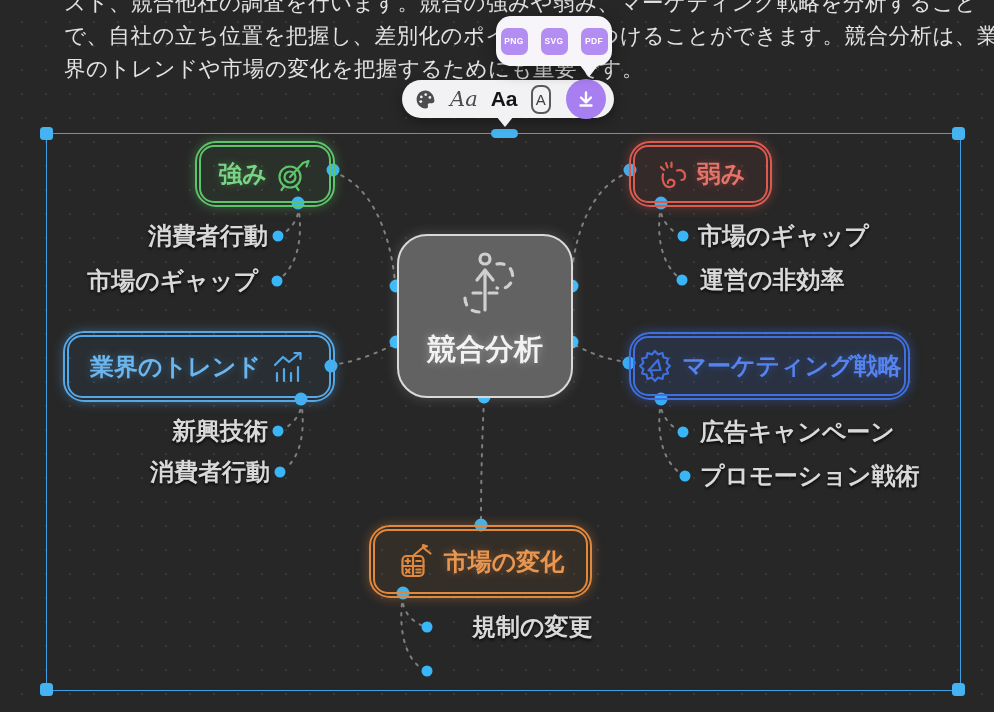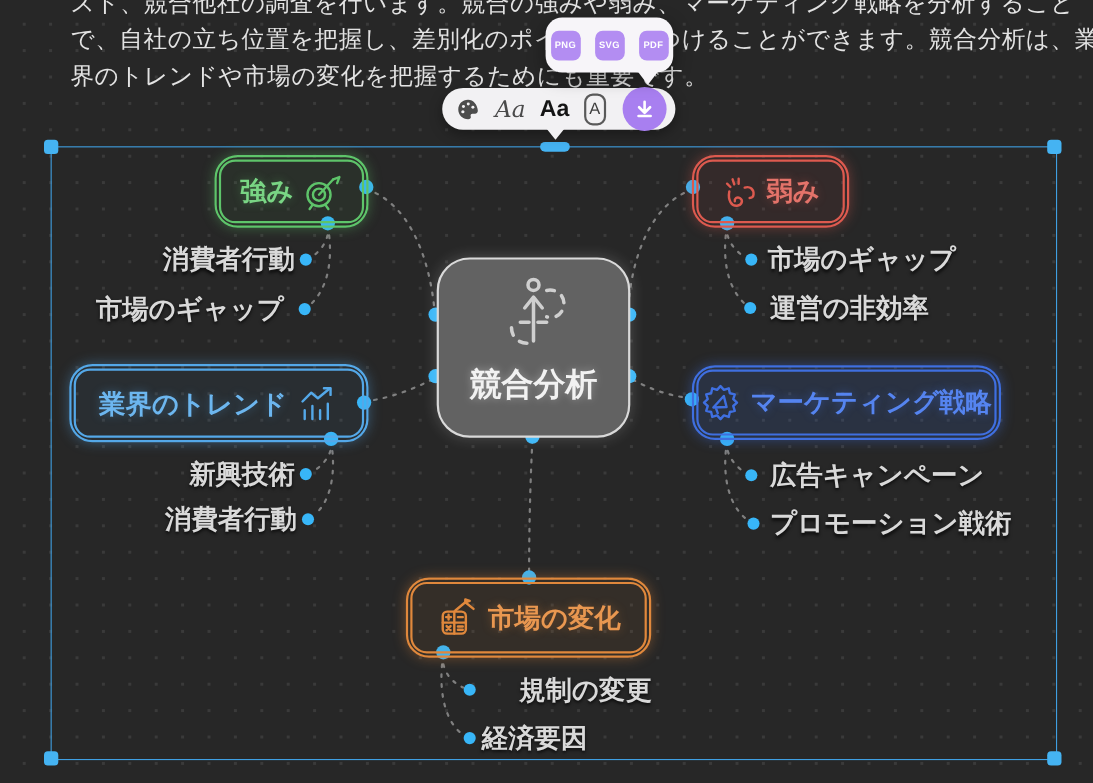--- a/index.html
+++ b/index.html
@@ -197,21 +197,20 @@
 
   <span class="child-label" style="right:726px;top:236px;">消費者行動</span>
   <span class="child-label" style="right:736px;top:281px;">市場のギャップ</span>
   <span class="child-label" style="left:698px;top:236px;">市場のギャップ</span>
   <span class="child-label" style="left:700px;top:280px;">運営の非効率</span>
   <span class="child-label" style="right:726px;top:431px;">新興技術</span>
   <span class="child-label" style="right:724px;top:472px;">消費者行動</span>
   <span class="child-label" style="left:700px;top:432px;text-align:right;">広告キャンペーン</span>
   <span class="child-label" style="left:700px;top:476px;">プロモーション戦術</span>
   <span class="child-label" style="left:440px;top:627px;margin-left:32px;">規制の変更</span>
-  <span class="child-label" style="left:438px;top:671px;">経済要因</span>
 
   <div class="export-popup">
     <div class="fmt-btn">PNG</div>
     <div class="fmt-btn">SVG</div>
     <div class="fmt-btn">PDF</div>
   </div>
   <div class="export-tail"></div>
 
   <div class="fmt-toolbar">
     <div class="tb-item">

